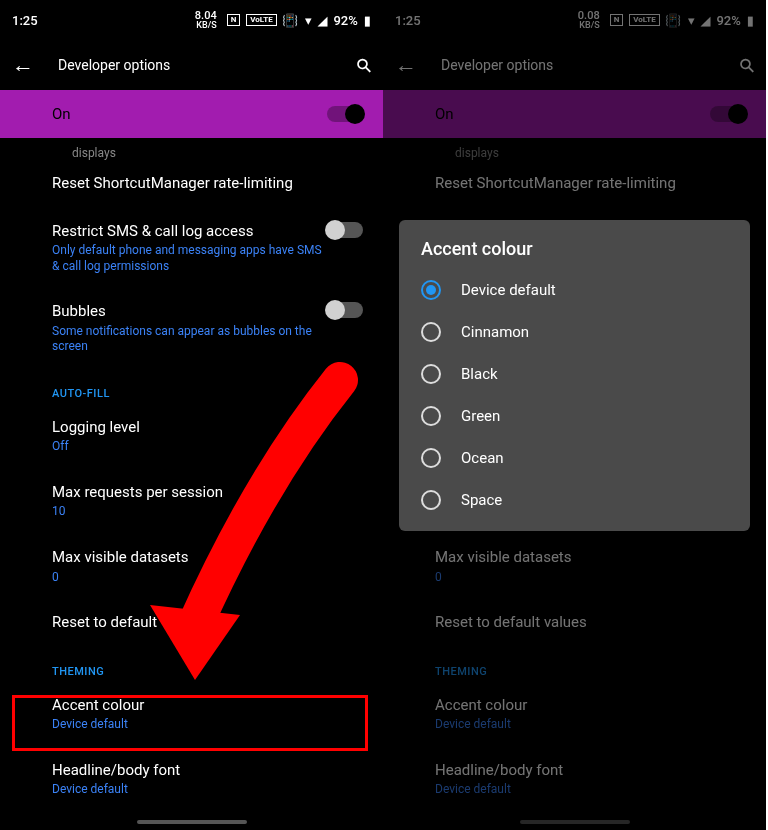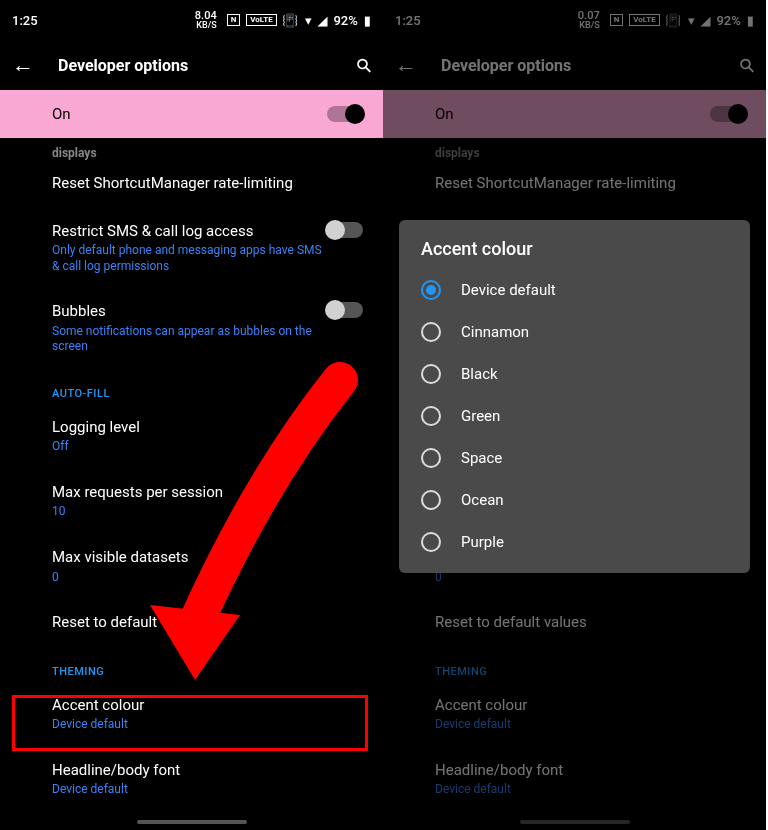--- a/index.html
+++ b/index.html
@@ -44,25 +44,25 @@
     .status-icon { font-size: 13px; }
     .nfc-badge, .volte-badge { border: 1px solid #fff; font-size: 8px; padding: 1px 3px; font-weight: bold; line-height: 1; }
     .header {
       height: 50px;
       display: flex;
       align-items: center;
       padding: 0 12px;
       gap: 24px;
       color: #fff;
     }
-    .header-title { font-size: 16px; font-weight: 700; flex: 1; }
+    .header-title { font-size: 14px; font-weight: 400; flex: 1; }
     .back-arrow { font-size: 22px; }
     .search-icon { font-size: 19px; transform: rotate(-45deg) scaleX(-1); }
     .on-strip {
-      background: #f9a8d4;
+      background: #a21caf;
       height: 48px;
       display: flex;
       align-items: center;
       justify-content: space-between;
       padding: 0 20px 0 52px;
       color: #000;
       font-size: 15px;
     }
     .toggle {
       width: 36px;
@@ -140,21 +140,21 @@
     }
     .radio.selected { border-color: #2196f3; }
     .radio.selected::after {
       content: '';
       width: 10px;
       height: 10px;
       background: #2196f3;
       border-radius: 50%;
     }
     .radio-label { font-size: 15px; }
-    .trail-fragment { font-size: 12px; color: #888; padding-left: 52px; padding-top: 8px; font-weight: bold; }
+    .trail-fragment { font-size: 12px; color: #888; padding-left: 72px; padding-top: 8px; }
   </style>
 </head>
 <body>
 
 <div class="container">
 
   <div class="phone">
     <div class="phone-content">
       <div class="statusbar">
         <div class="statusbar-left">
@@ -269,21 +269,21 @@
     </svg>
   </div>
 
   <div class="phone dimmed">
     <div class="phone-content">
       <div class="statusbar">
         <div class="statusbar-left">
           <span>1:25</span>
         </div>
         <div class="statusbar-right">
-          <div class="kbs"><span class="v">0.07</span><br><span>KB/S</span></div>
+          <div class="kbs"><span class="v">0.08</span><br><span>KB/S</span></div>
           <span class="nfc-badge">N</span>
           <span class="volte-badge">VoLTE</span>
           <span class="status-icon">📳</span>
           <span class="status-icon">▾</span>
           <span class="status-icon">◢</span>
           <span>92%</span>
           <span class="status-icon">▮</span>
         </div>
       </div>
 
@@ -385,26 +385,22 @@
       <div class="radio-row">
         <div class="radio"></div>
         <div class="radio-label">Black</div>
       </div>
       <div class="radio-row">
         <div class="radio"></div>
         <div class="radio-label">Green</div>
       </div>
       <div class="radio-row">
         <div class="radio"></div>
+        <div class="radio-label">Ocean</div>
+      </div>
+      <div class="radio-row">
+        <div class="radio"></div>
         <div class="radio-label">Space</div>
-      </div>
-      <div class="radio-row">
-        <div class="radio"></div>
-        <div class="radio-label">Ocean</div>
-      </div>
-      <div class="radio-row">
-        <div class="radio"></div>
-        <div class="radio-label">Purple</div>
       </div>
     </div>
   </div>
 
 </div>
 
 </body></html>

